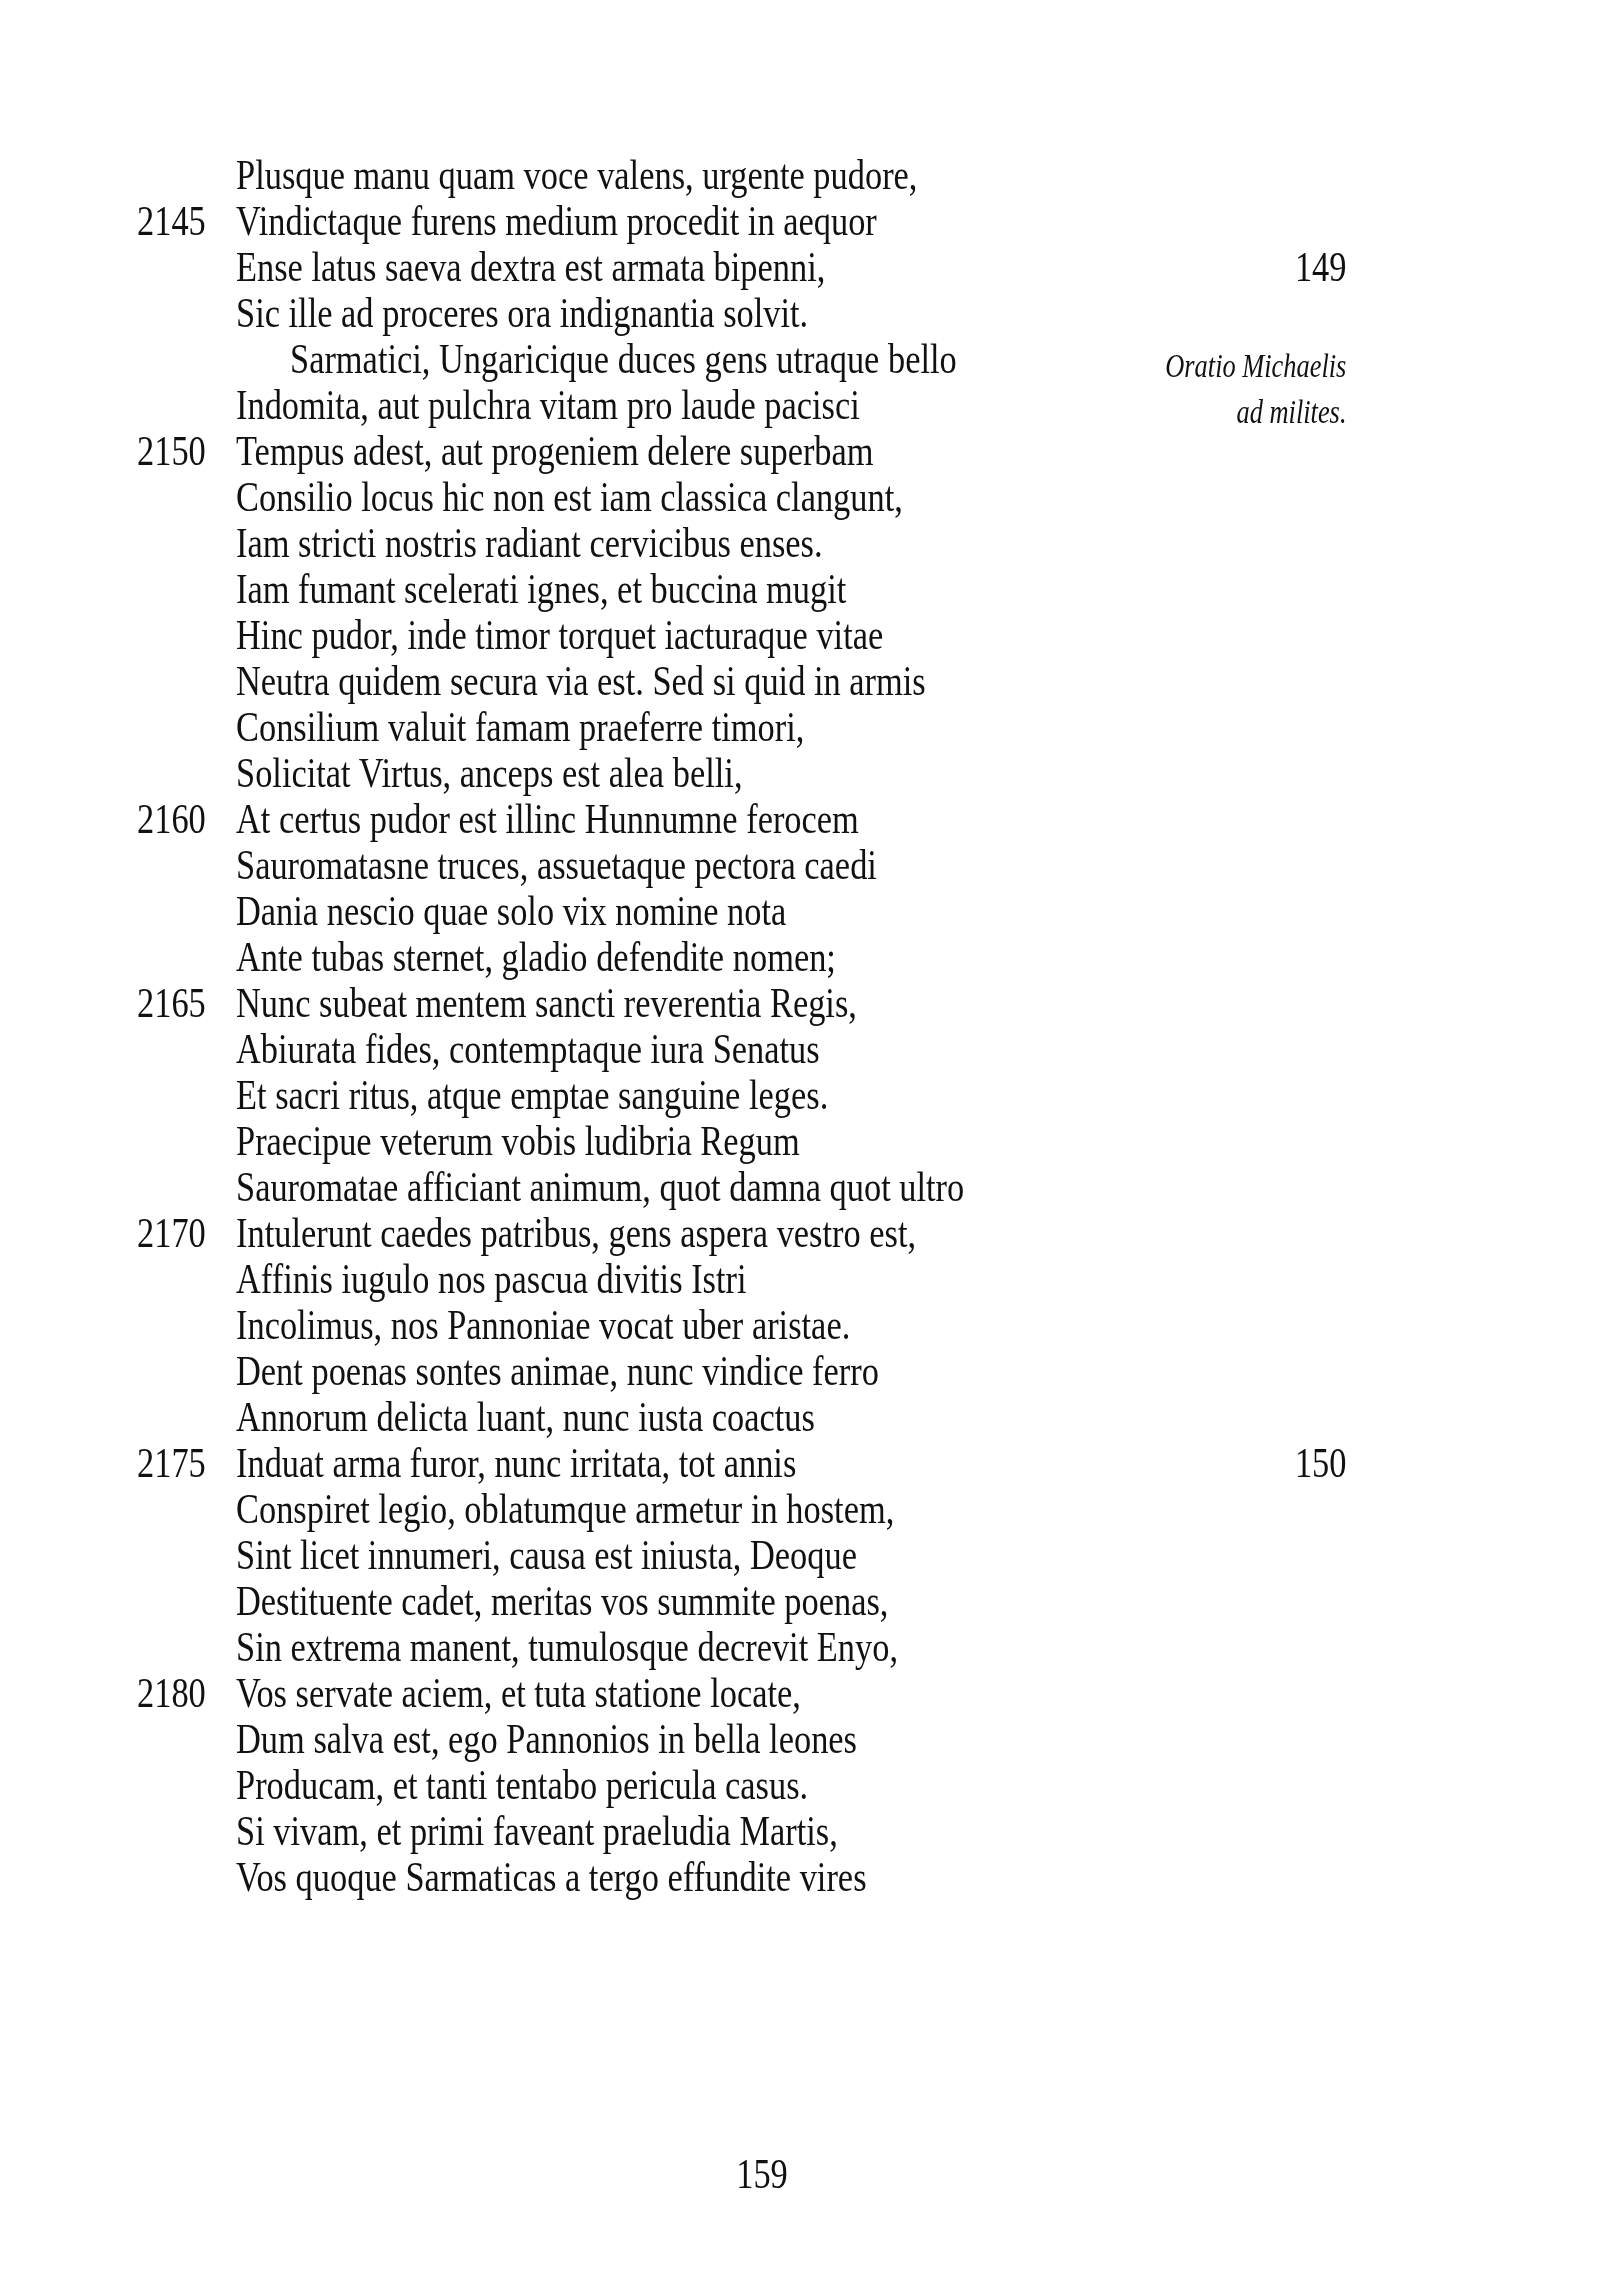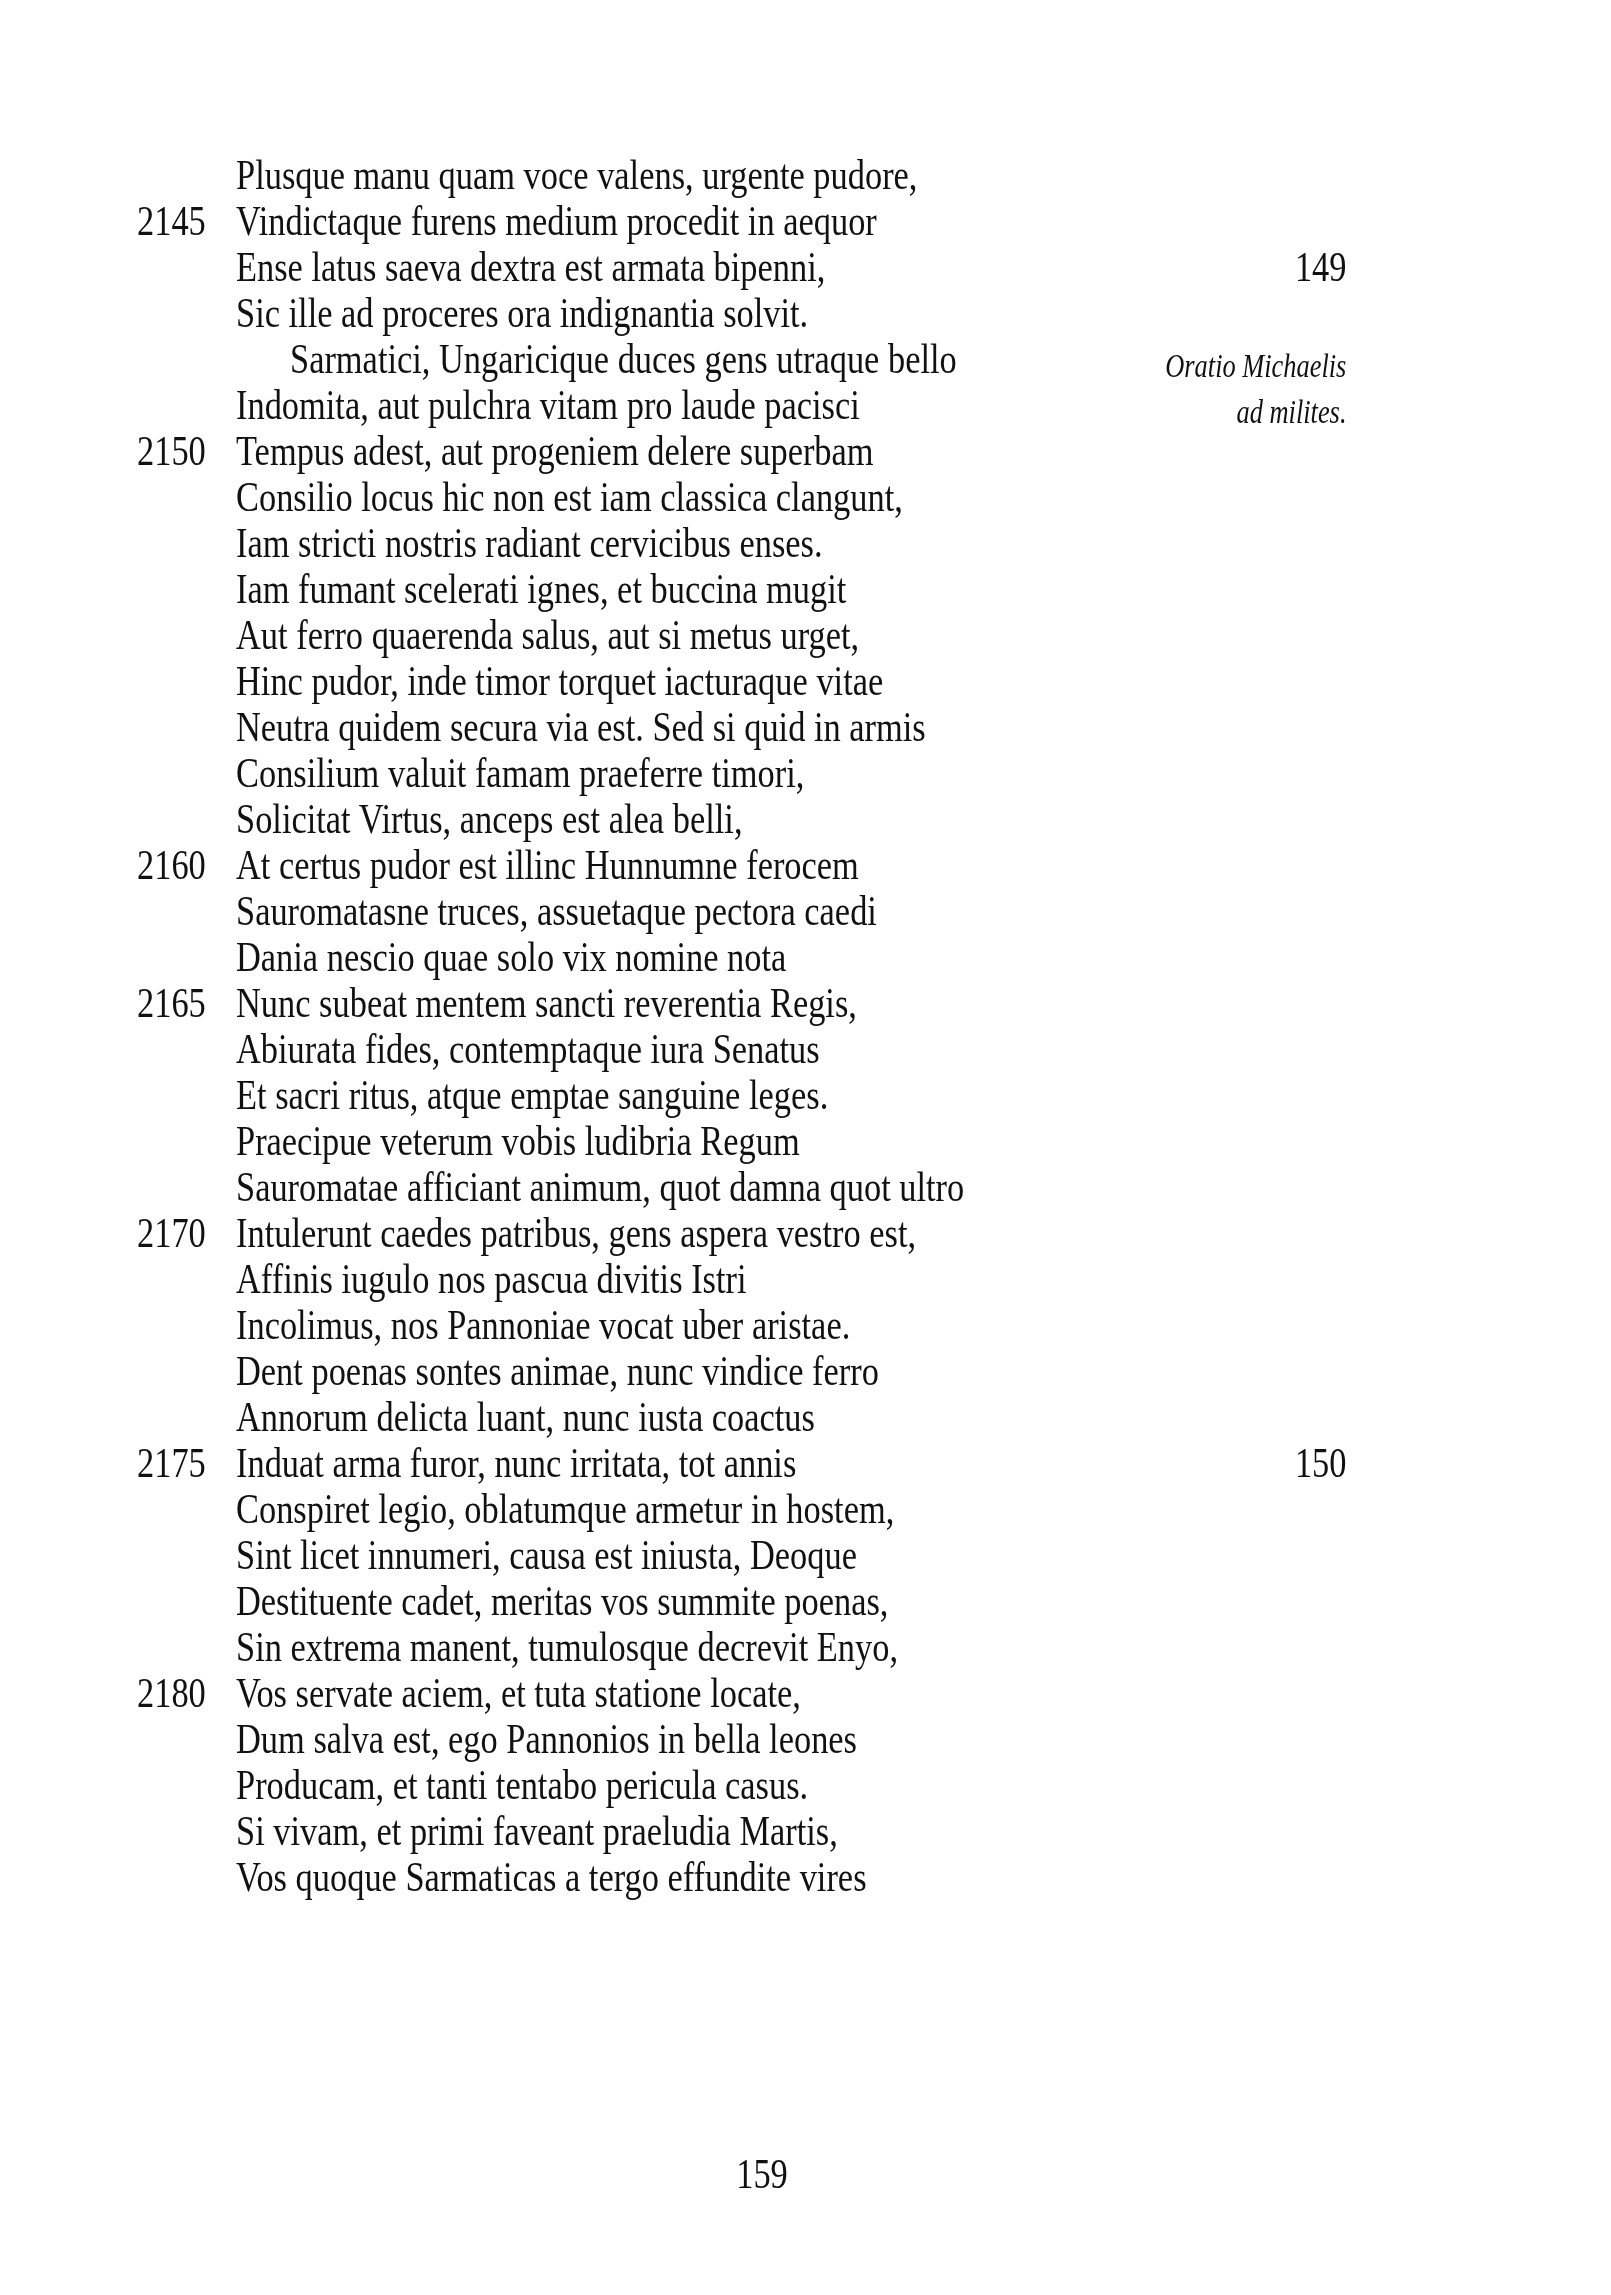--- a/index.html
+++ b/index.html
@@ -95,25 +95,20 @@
     <span class="txt">Iam stricti nostris radiant cervicibus enses.</span>
     
   </div>
       <div class="row">
     <span class="num"></span>
     <span class="txt">Iam fumant scelerati ignes, et buccina mugit</span>
     
   </div>
       <div class="row">
     <span class="num"></span>
-    <span class="txt">Aut ferro quaerenda salus, aut si metus urget,</span>
-    
-  </div>
-      <div class="row">
-    <span class="num"></span>
     <span class="txt">Hinc pudor, inde timor torquet iacturaque vitae</span>
     
   </div>
       <div class="row">
     <span class="num"></span>
     <span class="txt">Neutra quidem secura via est. Sed si quid in armis</span>
     
   </div>
       <div class="row">
     <span class="num"></span>
@@ -131,20 +126,25 @@
     
   </div>
       <div class="row">
     <span class="num"></span>
     <span class="txt">Sauromatasne truces, assuetaque pectora caedi</span>
     
   </div>
       <div class="row">
     <span class="num"></span>
     <span class="txt">Dania nescio quae solo vix nomine nota</span>
+    
+  </div>
+      <div class="row">
+    <span class="num"></span>
+    <span class="txt">Ante tubas sternet, gladio defendite nomen;</span>
     
   </div>
       <div class="row">
     <span class="num">2165</span>
     <span class="txt">Nunc subeat mentem sancti reverentia Regis,</span>
     
   </div>
       <div class="row">
     <span class="num"></span>
     <span class="txt">Abiurata fides, contemptaque iura Senatus</span>

